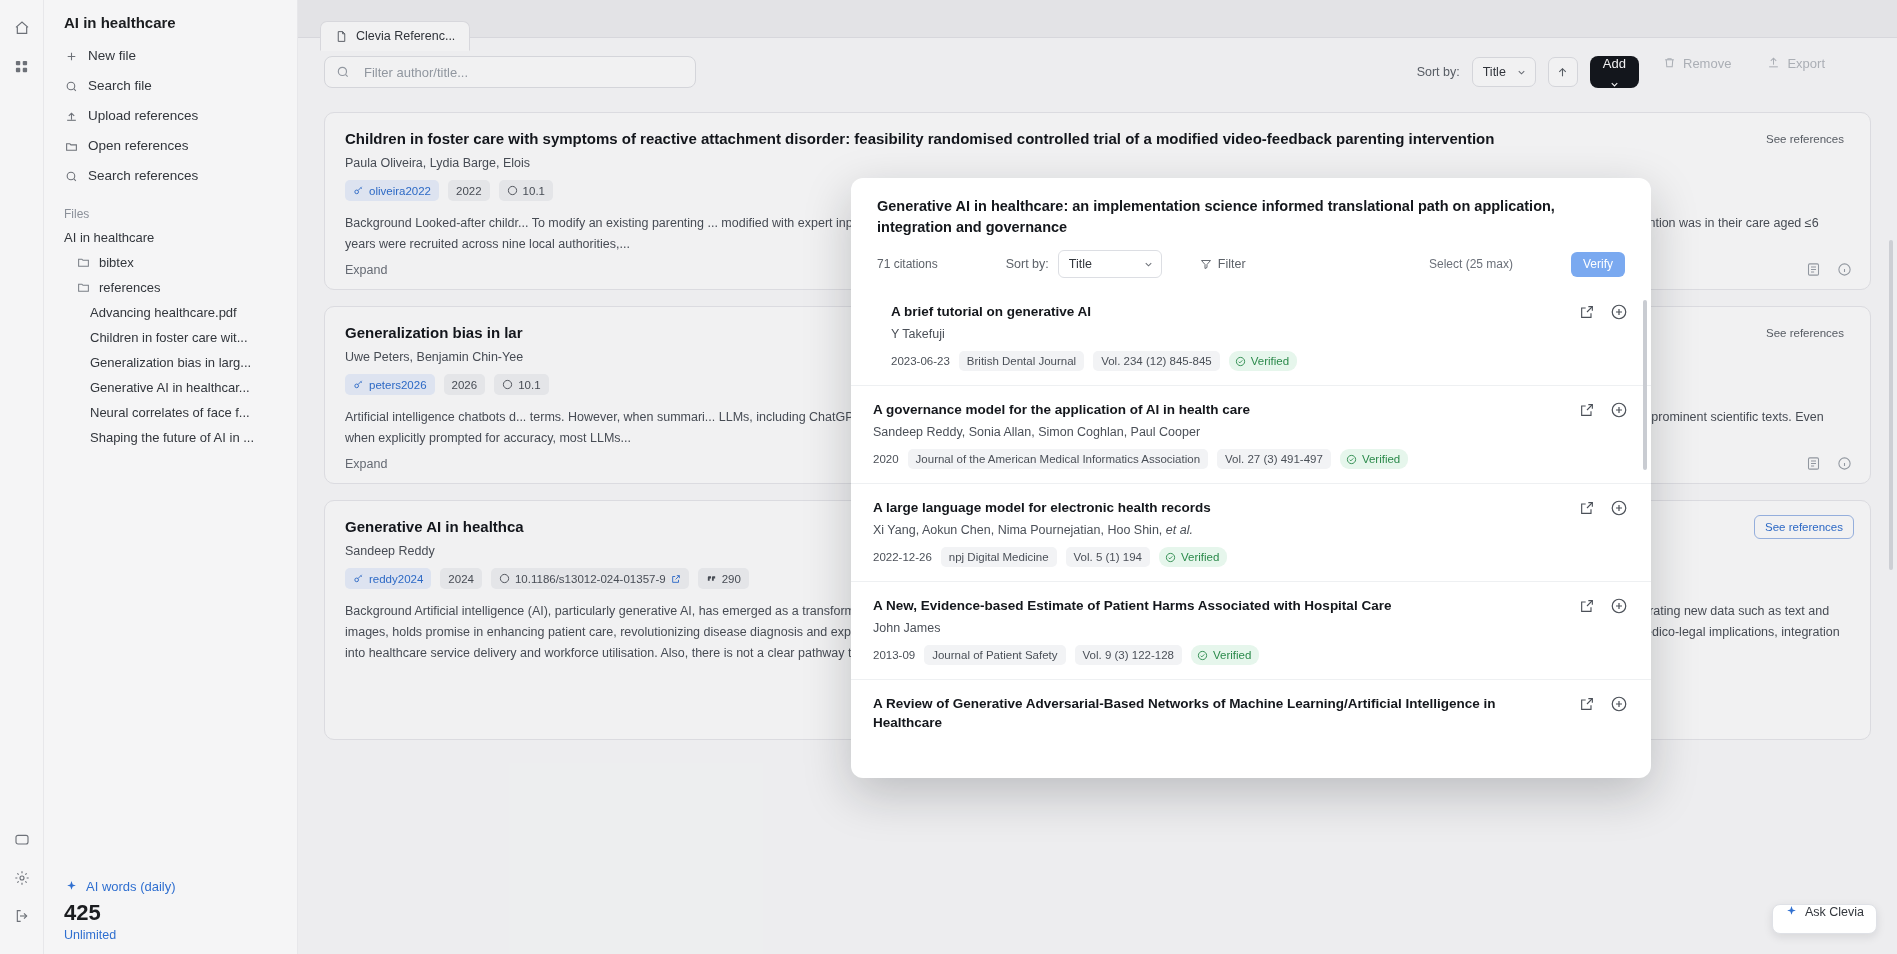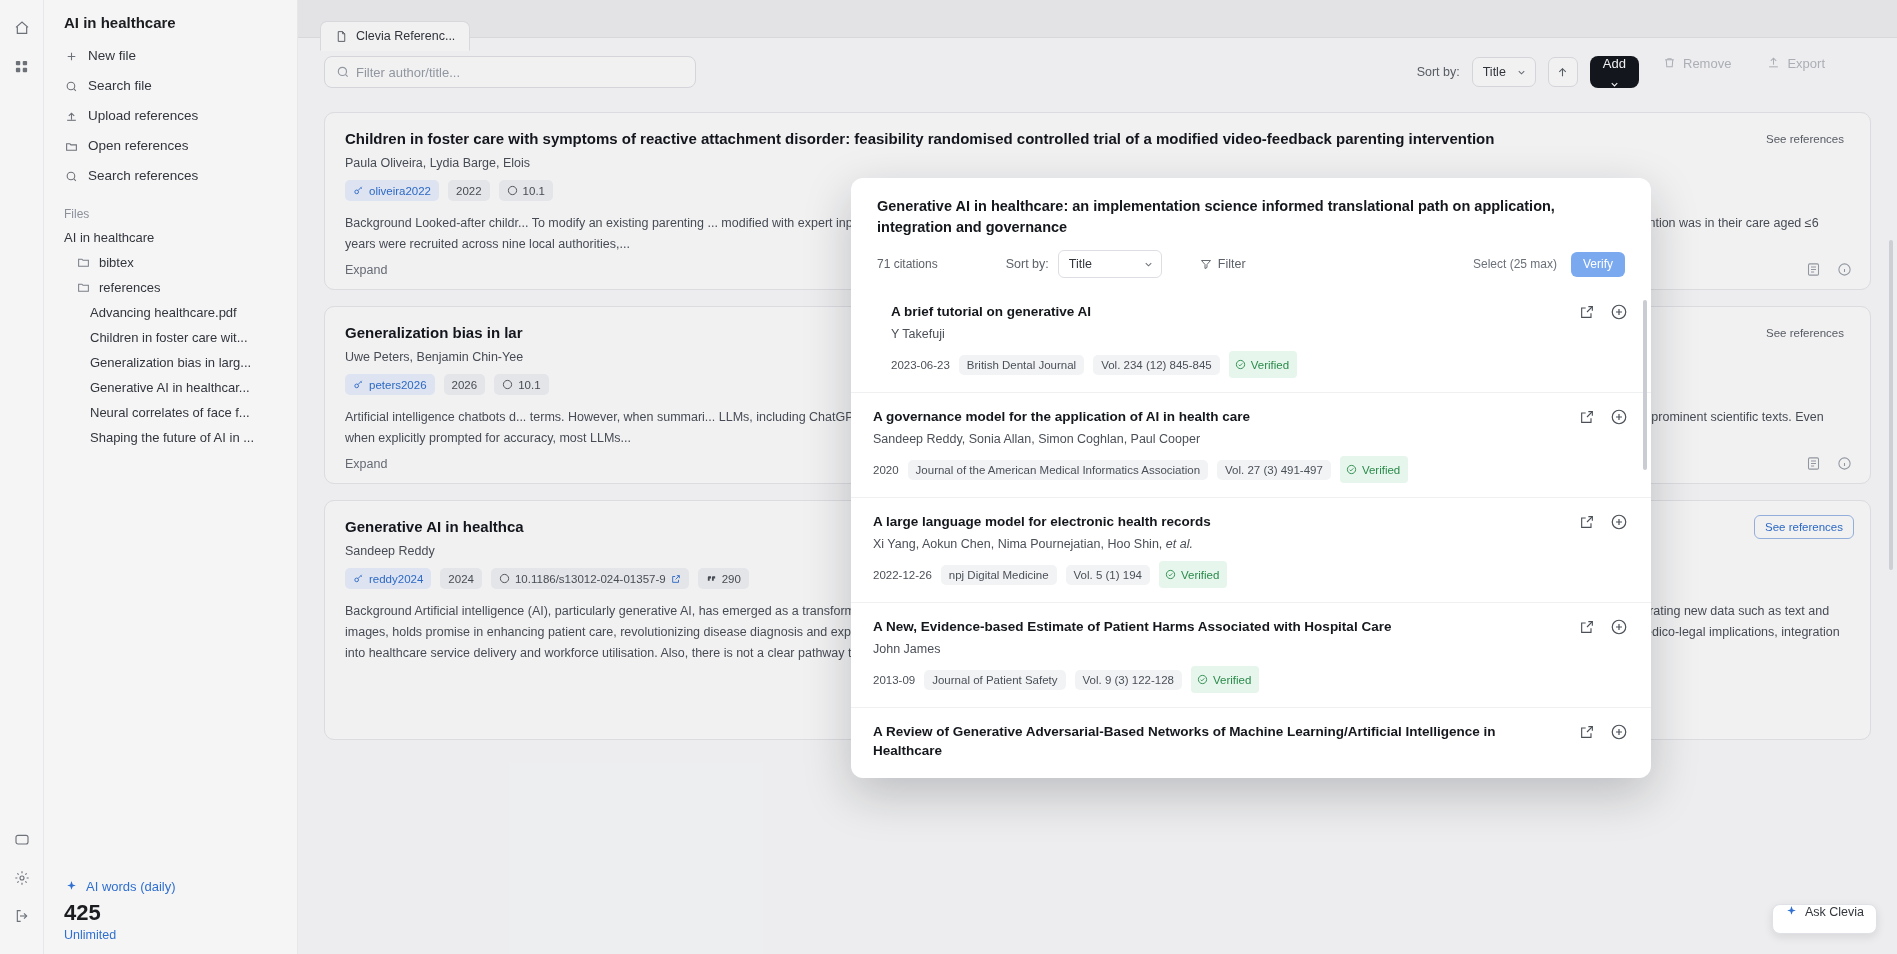--- a/index.html
+++ b/index.html
@@ -80,21 +80,21 @@
     position: relative; top: 14px; cursor: pointer;
   }
 
   .toolbar {
     height: 68px; display: flex; align-items: center;
     padding: 0 26px; gap: 14px;
   }
   .search-box {
     width: 372px; height: 32px; background:#ffffff;
     border: 1px solid #e1e2e6; border-radius: 8px;
-    display: flex; align-items: center; gap: 4px; padding: 0 11px;
+    display: flex; align-items: center; gap: 12px; padding: 0 11px;
   }
   .search-box input {
     border: none; outline: none; width: 100%; font-size: 13px; color:#33373d;
     background: transparent; font-family: "Liberation Sans", sans-serif;
   }
   .search-box input::placeholder { color:#9aa0a8; }
   .toolbar-right { margin-left:auto; display:flex; align-items:center; gap:12px; }
   .sortlabel { font-size:12.5px; color:#5d6269; }
   .select-mini {
     height: 30px; min-width: 62px; border:1px solid #e1e2e6; border-radius:7px;
@@ -154,33 +154,33 @@
   .select-wide {
     height: 28px; width: 104px; border:1px solid #dcdee3; border-radius:6px; background:#fff;
     display:flex; align-items:center; justify-content:space-between; padding: 0 7px 0 10px;
     font-size:12.5px; color:#33373d; cursor:pointer;
   }
   .filter-btn { display:flex; align-items:center; gap:6px; font-size:12.5px; color:#5d6269; margin-left:24px; cursor:pointer; }
   .modal-right { margin-left:auto; display:flex; align-items:center; gap:14px; }
   .selectmax { font-size:12px; color:#6b7079; }
   .btn-verify {
     height:25px; border-radius:6px; background:#7aa9f0; color:#fff;
-    padding: 0 12px; display:flex; align-items:center; font-size:12px; cursor:pointer;
+    padding: 0 12px; display:flex; align-items:center; font-size:12px; cursor:pointer;margin-left:44px;
   }
   .modal-list { flex:1 1 auto; overflow:hidden; position:relative; }
   .cite {
     padding: 14px 30px 14px 22px; border-top: 1px solid #eef0f2; position:relative;
   }
   .cite:first-child { border-top: none; padding-left: 40px; }
   .cite-title { font-size:13.5px; font-weight:bold; color:#14171c; line-height:19px; padding-right: 90px; }
   .cite-authors { font-size:12.5px; color:#4b5058; margin-top:6px; }
   .cite-meta { display:flex; align-items:center; gap:9px; margin-top:10px; }
   .cite-date { font-size:11.5px; color:#4b5058; }
   .chip-sm { height:20px; border-radius:5px; padding:0 8px; font-size:11.5px; background:#f2f3f5; color:#4b5058; display:inline-flex; align-items:center; }
-  .chip-verified { height:27px; border-radius:4px; padding:0 8px 0 6px; font-size:11.5px; background:#e6f6ec; color:#2b8a4b; display:inline-flex; align-items:center; gap:5px; }
+  .chip-verified { height:20px; border-radius:9px; padding:0 8px 0 6px; font-size:11.5px; background:#e6f6ec; color:#2b8a4b; display:inline-flex; align-items:center; gap:5px; }
   .cite-actions { position:absolute; right:22px; top:14px; display:flex; gap:12px; color:#4b5058; }
   .act { width:20px; height:20px; display:flex; align-items:center; justify-content:center; cursor:pointer; }
   .modal-scroll {
     position:absolute; right:4px; top:12px; width:4px; height:170px;
     background:#c9ccd2; border-radius:3px;
   }
 
   
   .ask-clevia {
     position:absolute; right: 20px; bottom: 20px; height: 30px;

